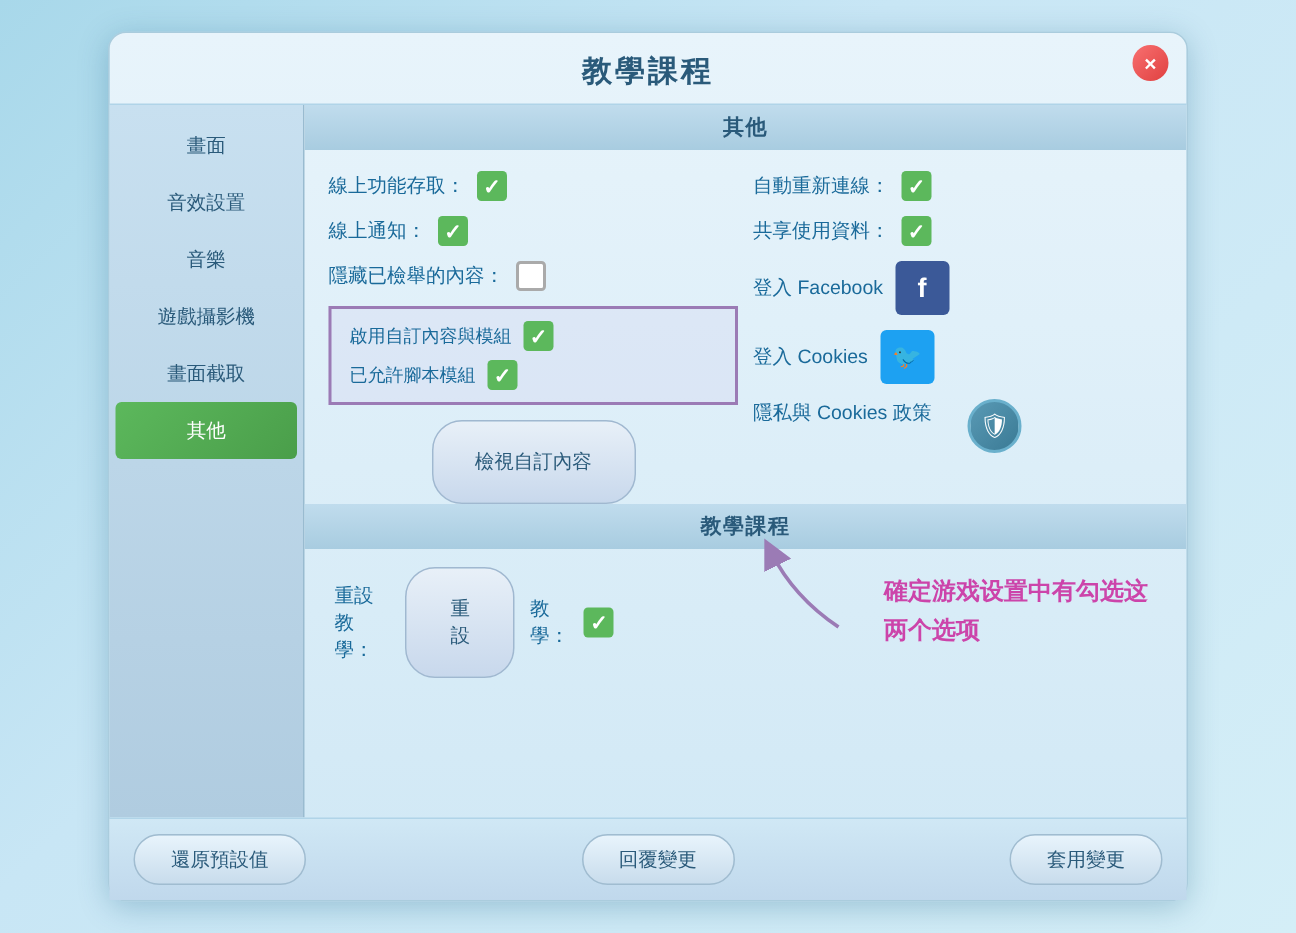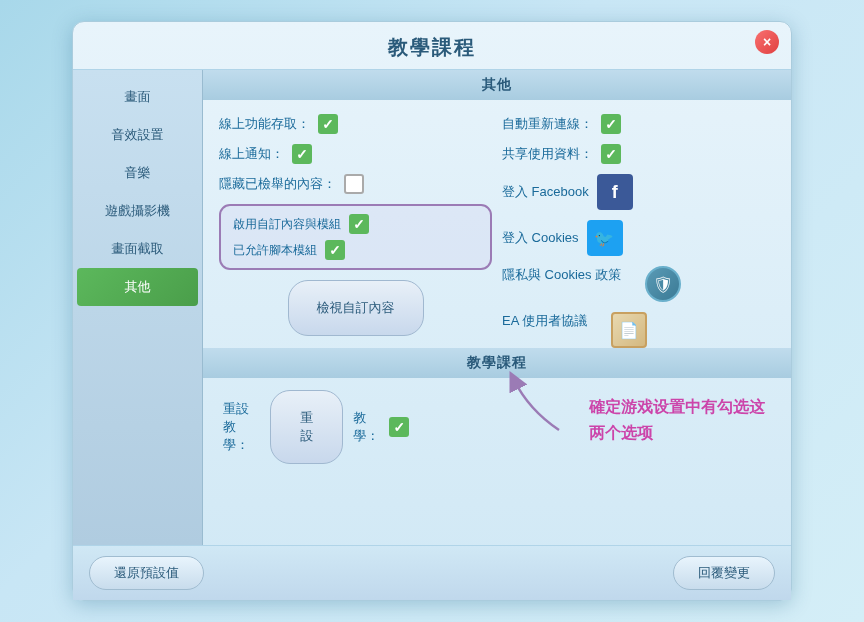--- a/index.html
+++ b/index.html
@@ -175,21 +175,21 @@
       border-radius: 4px;
       display: flex;
       align-items: center;
       justify-content: center;
       color: #5a4a20;
       font-size: 16px;
       border: 2px solid #c8a060;
     }
     .mod-box {
       border: 2px solid #9b7bb5;
-      border-radius: 11px;
+      border-radius: 0;
       padding: 8px 12px;
       background: rgba(200,180,230,0.15);
       grid-column: 1;
     }
     .mod-row {
       display: flex;
       align-items: center;
       gap: 8px;
       font-size: 12px;
       color: #1a6a9a;
@@ -332,24 +332,20 @@
             <div class="fb-icon">f</div>
           </div>
           <div class="social-btn">
             <span>登入 Cookies</span>
             <div class="twitter-icon">🐦</div>
           </div>
           <div class="policy-btn">
             <span>隱私與 Cookies 政策</span>
             <div class="shield-icon">🛡</div>
           </div>
-          <div class="policy-btn">
-            <span>EA 使用者協議</span>
-            <div class="doc-icon">📄</div>
-          </div>
         </div>
       </div>
 
       <div class="tutorial-section">
         <div class="section-header">教學課程</div>
         <div class="tutorial-content">
           <div class="tutorial-row">
             <span>重設教學：</span>
             <button class="btn-pill">重設</button>
           </div>
@@ -372,14 +368,15 @@
           <div class="annotation-text">確定游戏设置中有勾选这两个选项</div>
 
         </div>
       </div>
     </div>
   </div>
 
   <div class="dialog-footer">
     <button class="footer-btn">還原預設值</button>
     <button class="footer-btn">回覆變更</button>
+    <button class="footer-btn">套用變更</button>
   </div>
 </div>
 
 </body></html>

